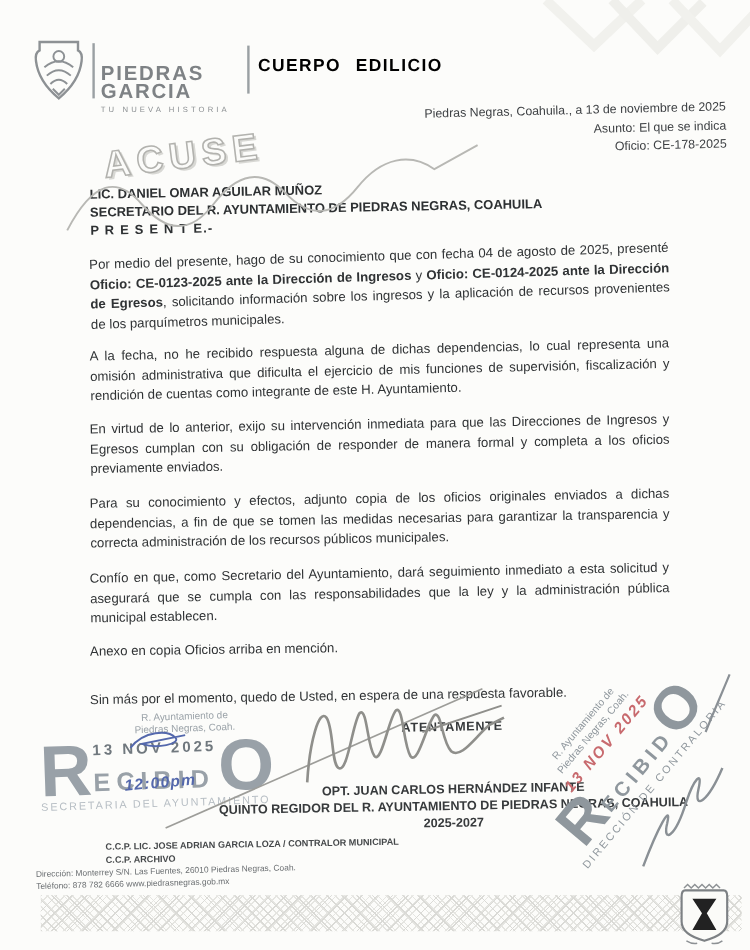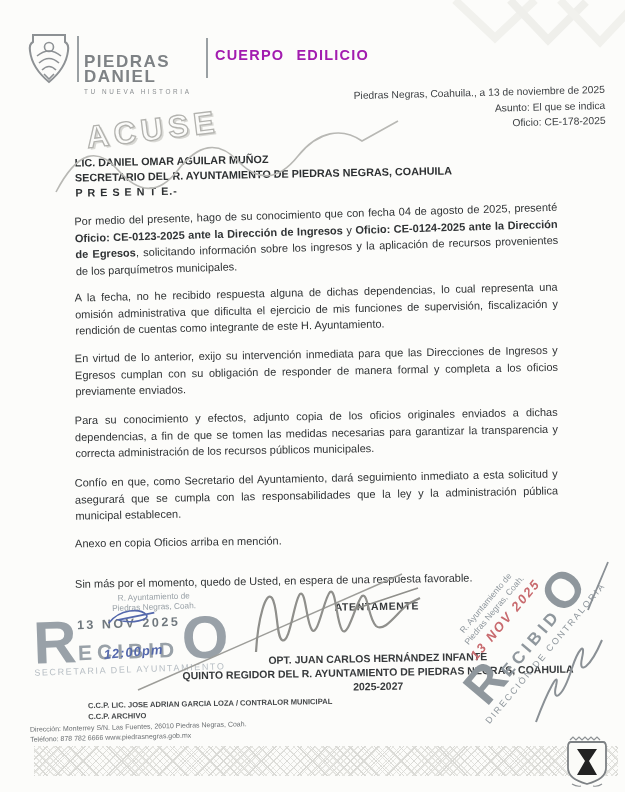--- a/index.html
+++ b/index.html
@@ -9,21 +9,21 @@
     font-family:"Liberation Sans",sans-serif;color:#2f3234;
   }
   .abs{position:absolute;}
   
   .vbar{position:absolute;width:1.5px;background:#9aa0a3;}
   .brand{position:absolute;left:84px;top:37px;color:#7e8285;}
   .brand-l1{font-size:17px;font-weight:bold;letter-spacing:1.5px;line-height:15px;margin-top:17px;}
   .brand-l2{font-size:17px;font-weight:bold;letter-spacing:1.5px;line-height:16px;}
   .brand-tag{font-size:6.4px;letter-spacing:2.6px;color:#8a8e91;margin-top:3px;}
   .dept{position:absolute;left:215px;top:47px;font-size:14.5px;font-weight:bold;
-        color:#a21caf;letter-spacing:1.2px;word-spacing:7px;}
+        color:#000000;letter-spacing:1.2px;word-spacing:7px;}
   
   .meta{position:absolute;right:20px;top:85px;text-align:right;font-size:10.3px;
         color:#3e4144;line-height:15.5px;transform:rotate(-1.4deg);}
   
   .acuse{position:absolute;left:86px;top:112px;font-size:31px;font-weight:bold;
          letter-spacing:5px;transform:rotate(-7deg);color:#fbfbf9;
          -webkit-text-stroke:1.3px #b2b2ae;text-shadow:2px 2px 0 #d8d8d4;}
   
   .recipient{position:absolute;left:75px;top:152px;font-size:10.8px;font-weight:bold;
              color:#2d3032;line-height:15px;transform:rotate(-1.1deg);}
@@ -105,21 +105,21 @@
   <svg class="abs" style="left:27px;top:32px;" width="44" height="54" viewBox="0 0 44 54">
     <path d="M6 3 H38 V10 Q42 12 41 19 Q39 36 22 50 Q5 36 3 19 Q2 12 6 10 Z" fill="none" stroke="#8d9194" stroke-width="2"></path>
     <circle cx="22" cy="15" r="4.5" fill="none" stroke="#8d9194" stroke-width="1.6"></circle>
     <path d="M10 24 Q22 14 34 24 M12 31 Q22 22 32 31 M15 38 Q22 31 29 38" fill="none" stroke="#8d9194" stroke-width="1.6"></path>
     <path d="M17 42 L22 47 L27 42" fill="none" stroke="#8d9194" stroke-width="1.6"></path>
   </svg>
   <div class="vbar" style="left:77px;top:36px;height:46px;"></div>
 
   <div class="brand">
     <div class="brand-l1">PIEDRAS</div>
-    <div class="brand-l2">DANIEL</div>
+    <div class="brand-l2">GARCIA</div>
     <div class="brand-tag">TU NUEVA HISTORIA</div>
   </div>
 
   <div class="vbar" style="left:206px;top:38px;height:40px;"></div>
   <div class="dept">CUERPO  EDILICIO</div>
 
   <div class="meta">
     <div>Piedras Negras, Coahuila., a 13 de noviembre de 2025</div>
     <div>Asunto: El que se indica</div>
     <div>Oficio: CE-178-2025</div>

